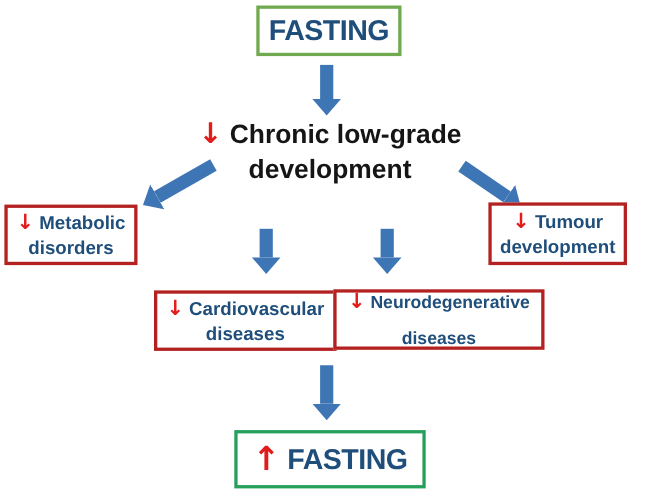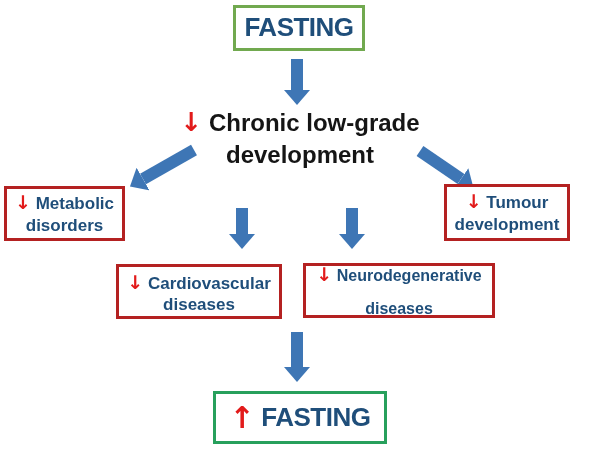--- a/index.html
+++ b/index.html
@@ -65,21 +65,21 @@
     gap: 7px;
     letter-spacing: -0.5px;
   }
   .red-box {
     border: 3px solid var(--box_red_border, #B42121);
     color: var(--text_blue, #1F4E7A);
     font-size: 17px;
   }
   .metabolic-box { left: 4px;   top: 186px; width: 121px; height: 55px; }
   .tumour-box    { left: 444px; top: 184px; width: 126px; height: 57px; }
-  .cardio-box    { left: 116px; top: 264px; width: 166px; height: 55px; justify-content: flex-end; }
+  .cardio-box    { left: 140px; top: 264px; width: 166px; height: 55px; }
   .neuro-box     { left: 303px; top: 263px; width: 192px; height: 55px; font-size: 16px; gap: 12px; }
   .inflammation {
     position: absolute;
     left: 140px; top: 106px; width: 320px;
     text-align: center;
     color: var(--text_black, #151515);
     font-size: 24px;
     line-height: 32px;
   }
   .red-glyph {

